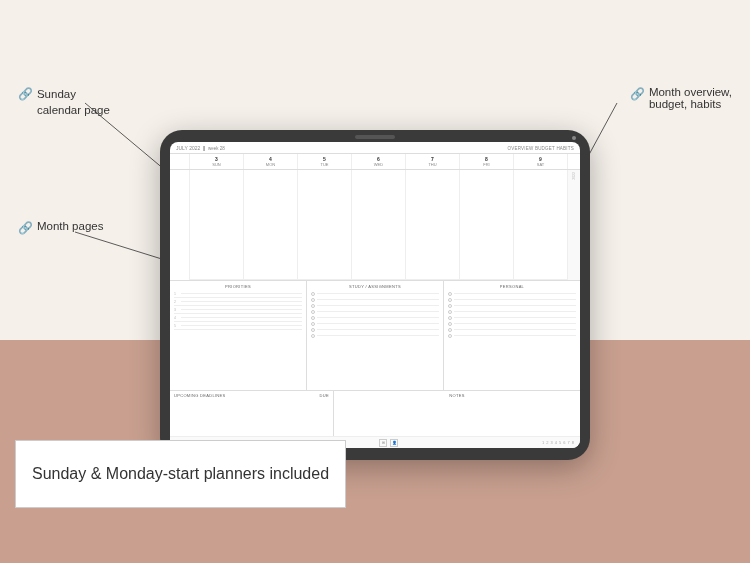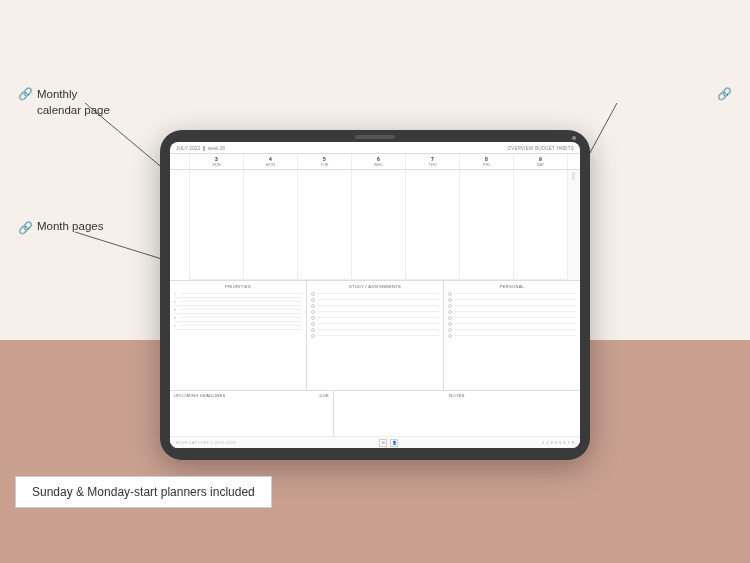--- a/index.html
+++ b/index.html
@@ -397,53 +397,57 @@
       color: #aaa;
     }
 
     
     .bottom-label {
       position: absolute;
       bottom: 55px;
       left: 15px;
       background: white;
       border: 1px solid #ccc;
-      padding: 8px 16px;
+      padding: 24px 16px;
       font-family: 'Arial', sans-serif;
-      font-size: 12px;
+      font-size: 16px;
       color: #333;
       z-index: 10;
     }
 
   </style>
 </head>
 <body>
 
 <div class="page-wrapper">
   <div class="bg-top"></div>
   <div class="bg-bottom"></div>
 
   <div class="header-title">OUR BEST-SELLING WEEKLY PAGE</div>
   <div class="subtitle">Sections designed for busy student life!</div>
 
   <div class="annotation ann-monthly">
     <span class="icon-link">🔗</span>
     <div class="ann-monthly-text">
-      <div>Monthly</div>
+      <div>Sunday</div>
       <div>calendar page</div>
     </div>
   </div>
 
   <div class="annotation ann-daily">
     <span class="icon-link">🔗</span>
     <span>Month pages</span>
   </div>
 
   <div class="annotation ann-month-overview">
     <span class="icon-link">🔗</span>
+    <div>
+      <div>Month overview,</div>
+      <div>budget, habits</div>
+    </div>
   </div>
 
   <svg class="lines-svg">
 
     <line x1="85" y1="103" x2="165" y2="170" stroke="#333" stroke-width="0.8"></line>
 
     <line x1="75" y1="232" x2="165" y2="260" stroke="#333" stroke-width="0.8"></line>
 
     <line x1="617" y1="103" x2="585" y2="162" stroke="#333" stroke-width="0.8"></line>
   </svg>

